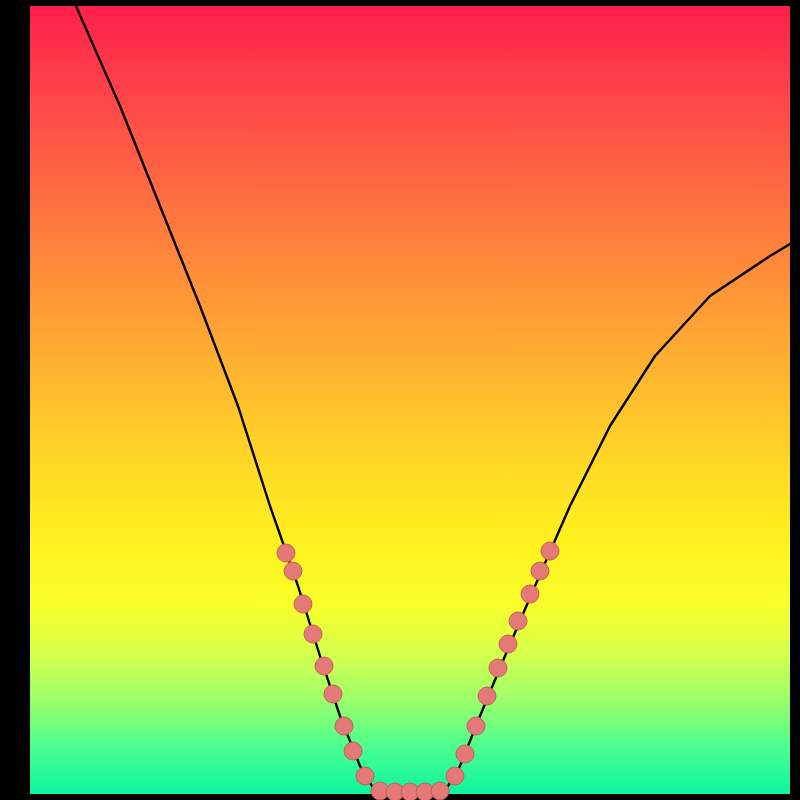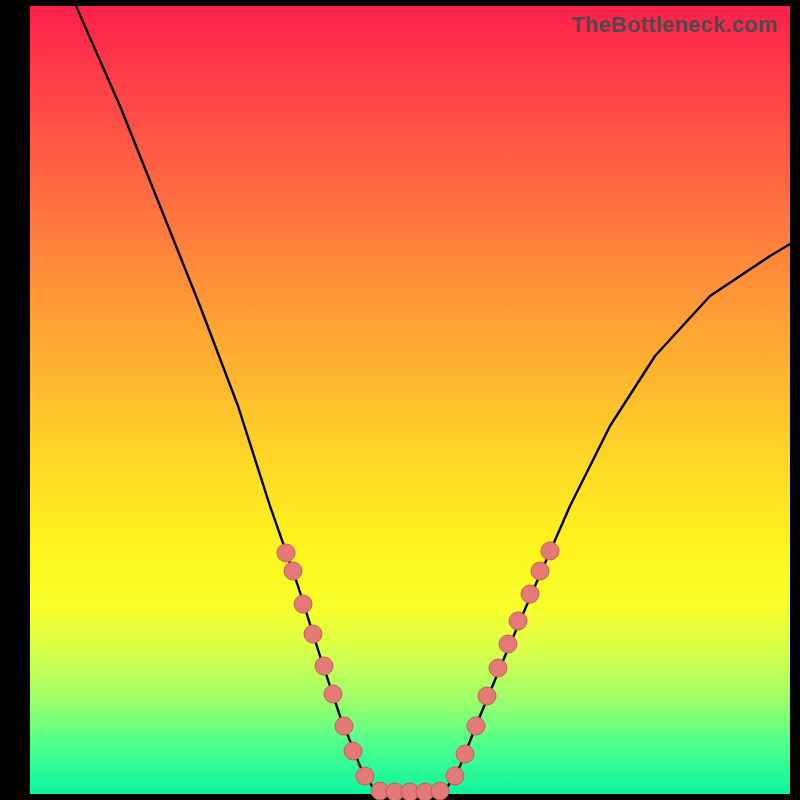--- a/index.html
+++ b/index.html
@@ -71,21 +71,20 @@
     stroke: #c95a58;
     stroke-width: 1;
   }
 </style>
 </head>
 <body>
 
 <div class="frame">
   <div class="plot">
 
-    <div class="watermark">TheBottleneck.com</div>
 
     <svg class="overlay" viewBox="0 0 760 788" preserveAspectRatio="none">
       <path id="curve-path" class="curve" d="M 46 0 L 90 100 L 130 200 L 170 300 L 208 400 L 240 500 L 268 580 L 290 650 L 310 710 L 330 760 L 345 785 L 345 785 L 415 785 L 415 785 L 430 760 L 450 710 L 475 650 L 505 580 L 540 500 L 580 420 L 625 350 L 680 290 L 740 250 L 760 238 "></path>
       <g id="dots-group">
           <circle cx="256" cy="547" r="9" class="dot"></circle>
           <circle cx="263" cy="565" r="9" class="dot"></circle>
           <circle cx="273" cy="598" r="9" class="dot"></circle>
           <circle cx="283" cy="628" r="9" class="dot"></circle>
           <circle cx="294" cy="660" r="9" class="dot"></circle>
           <circle cx="303" cy="688" r="9" class="dot"></circle>

